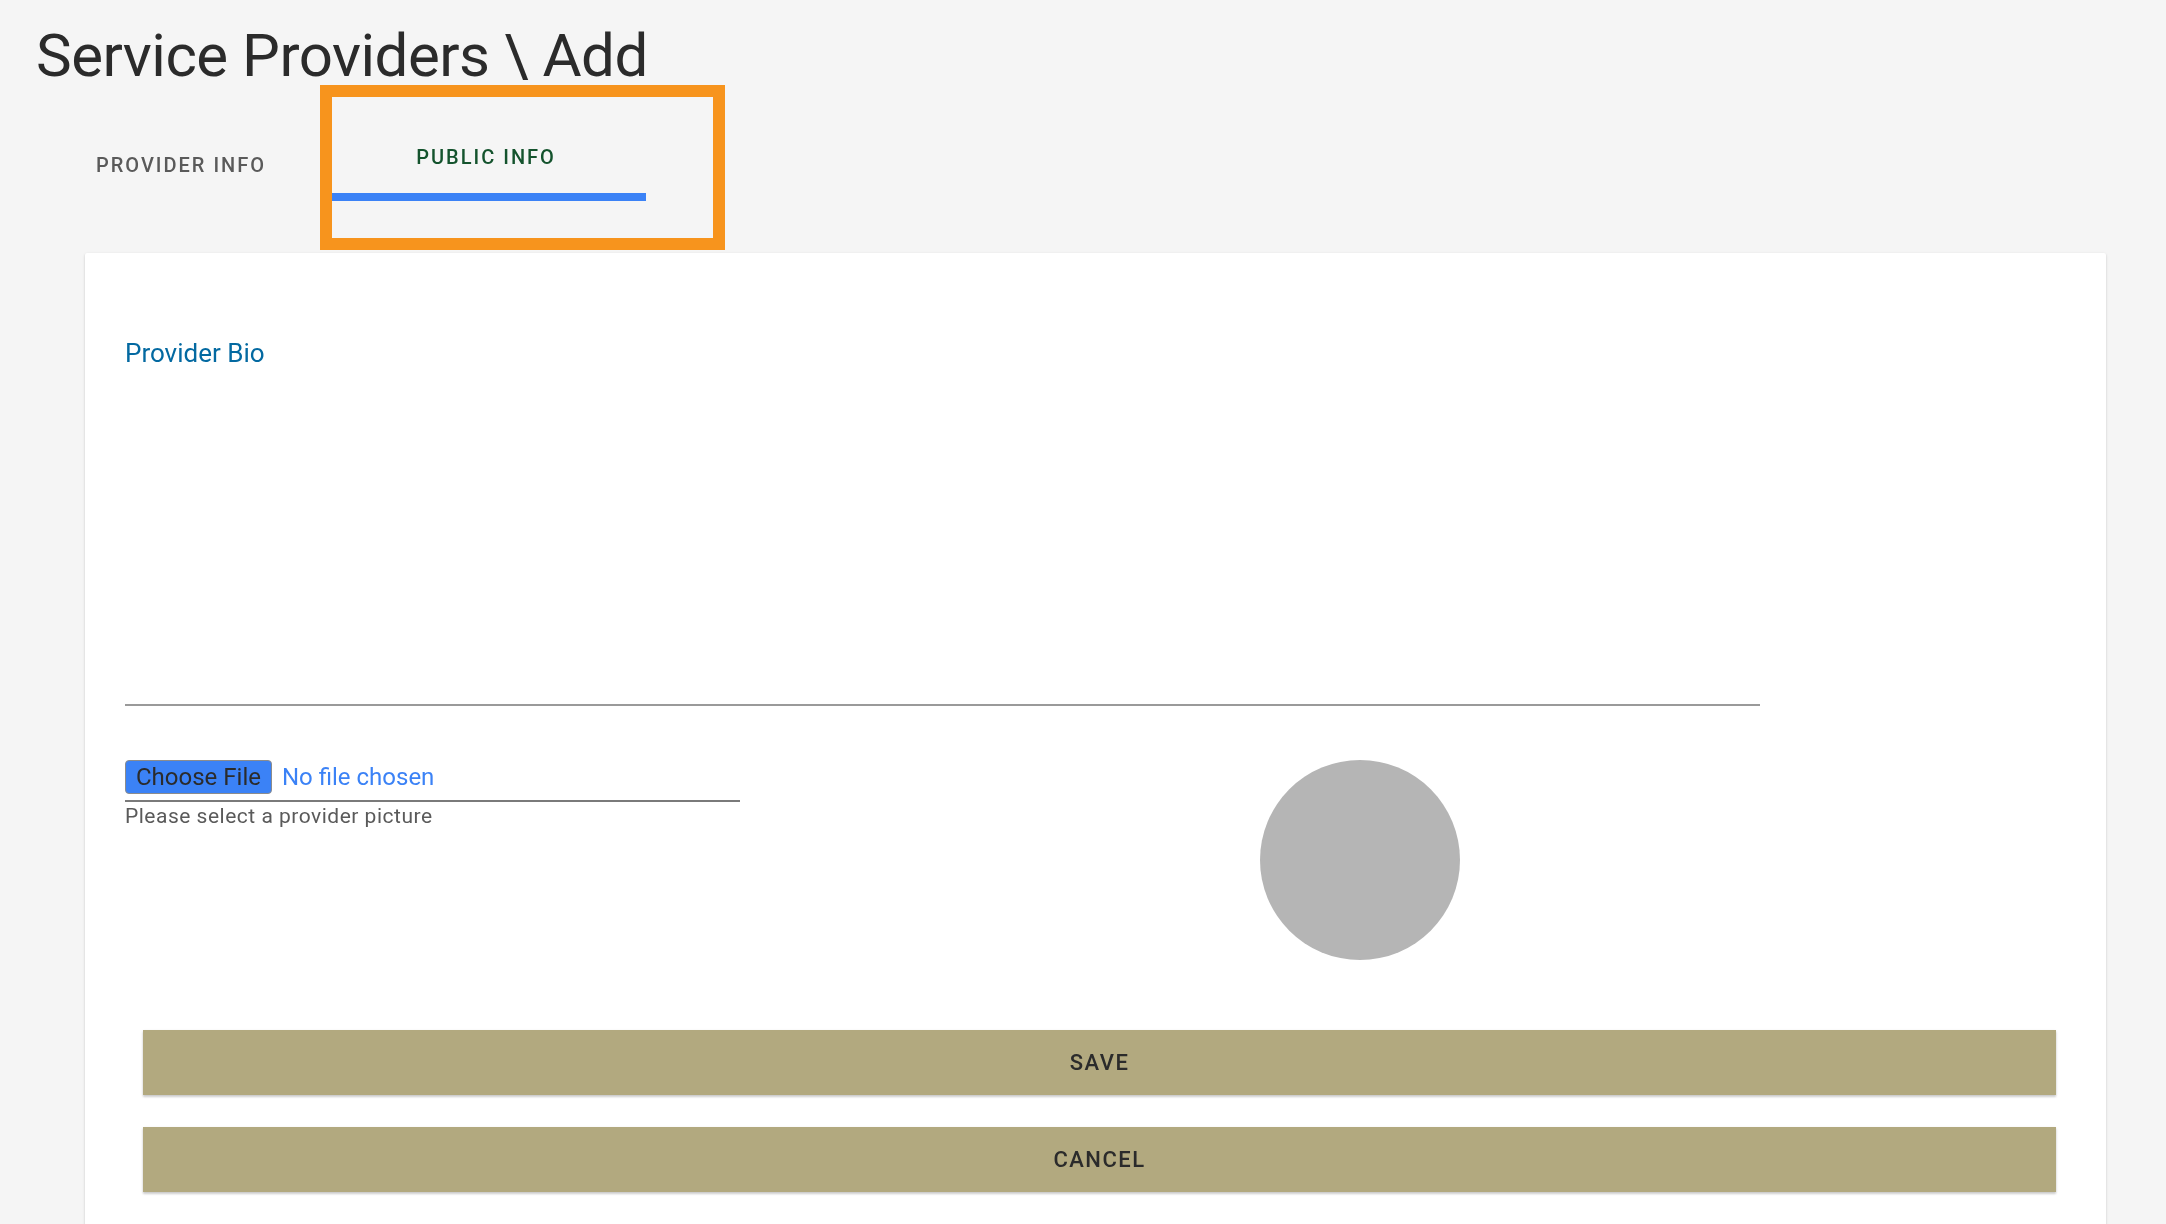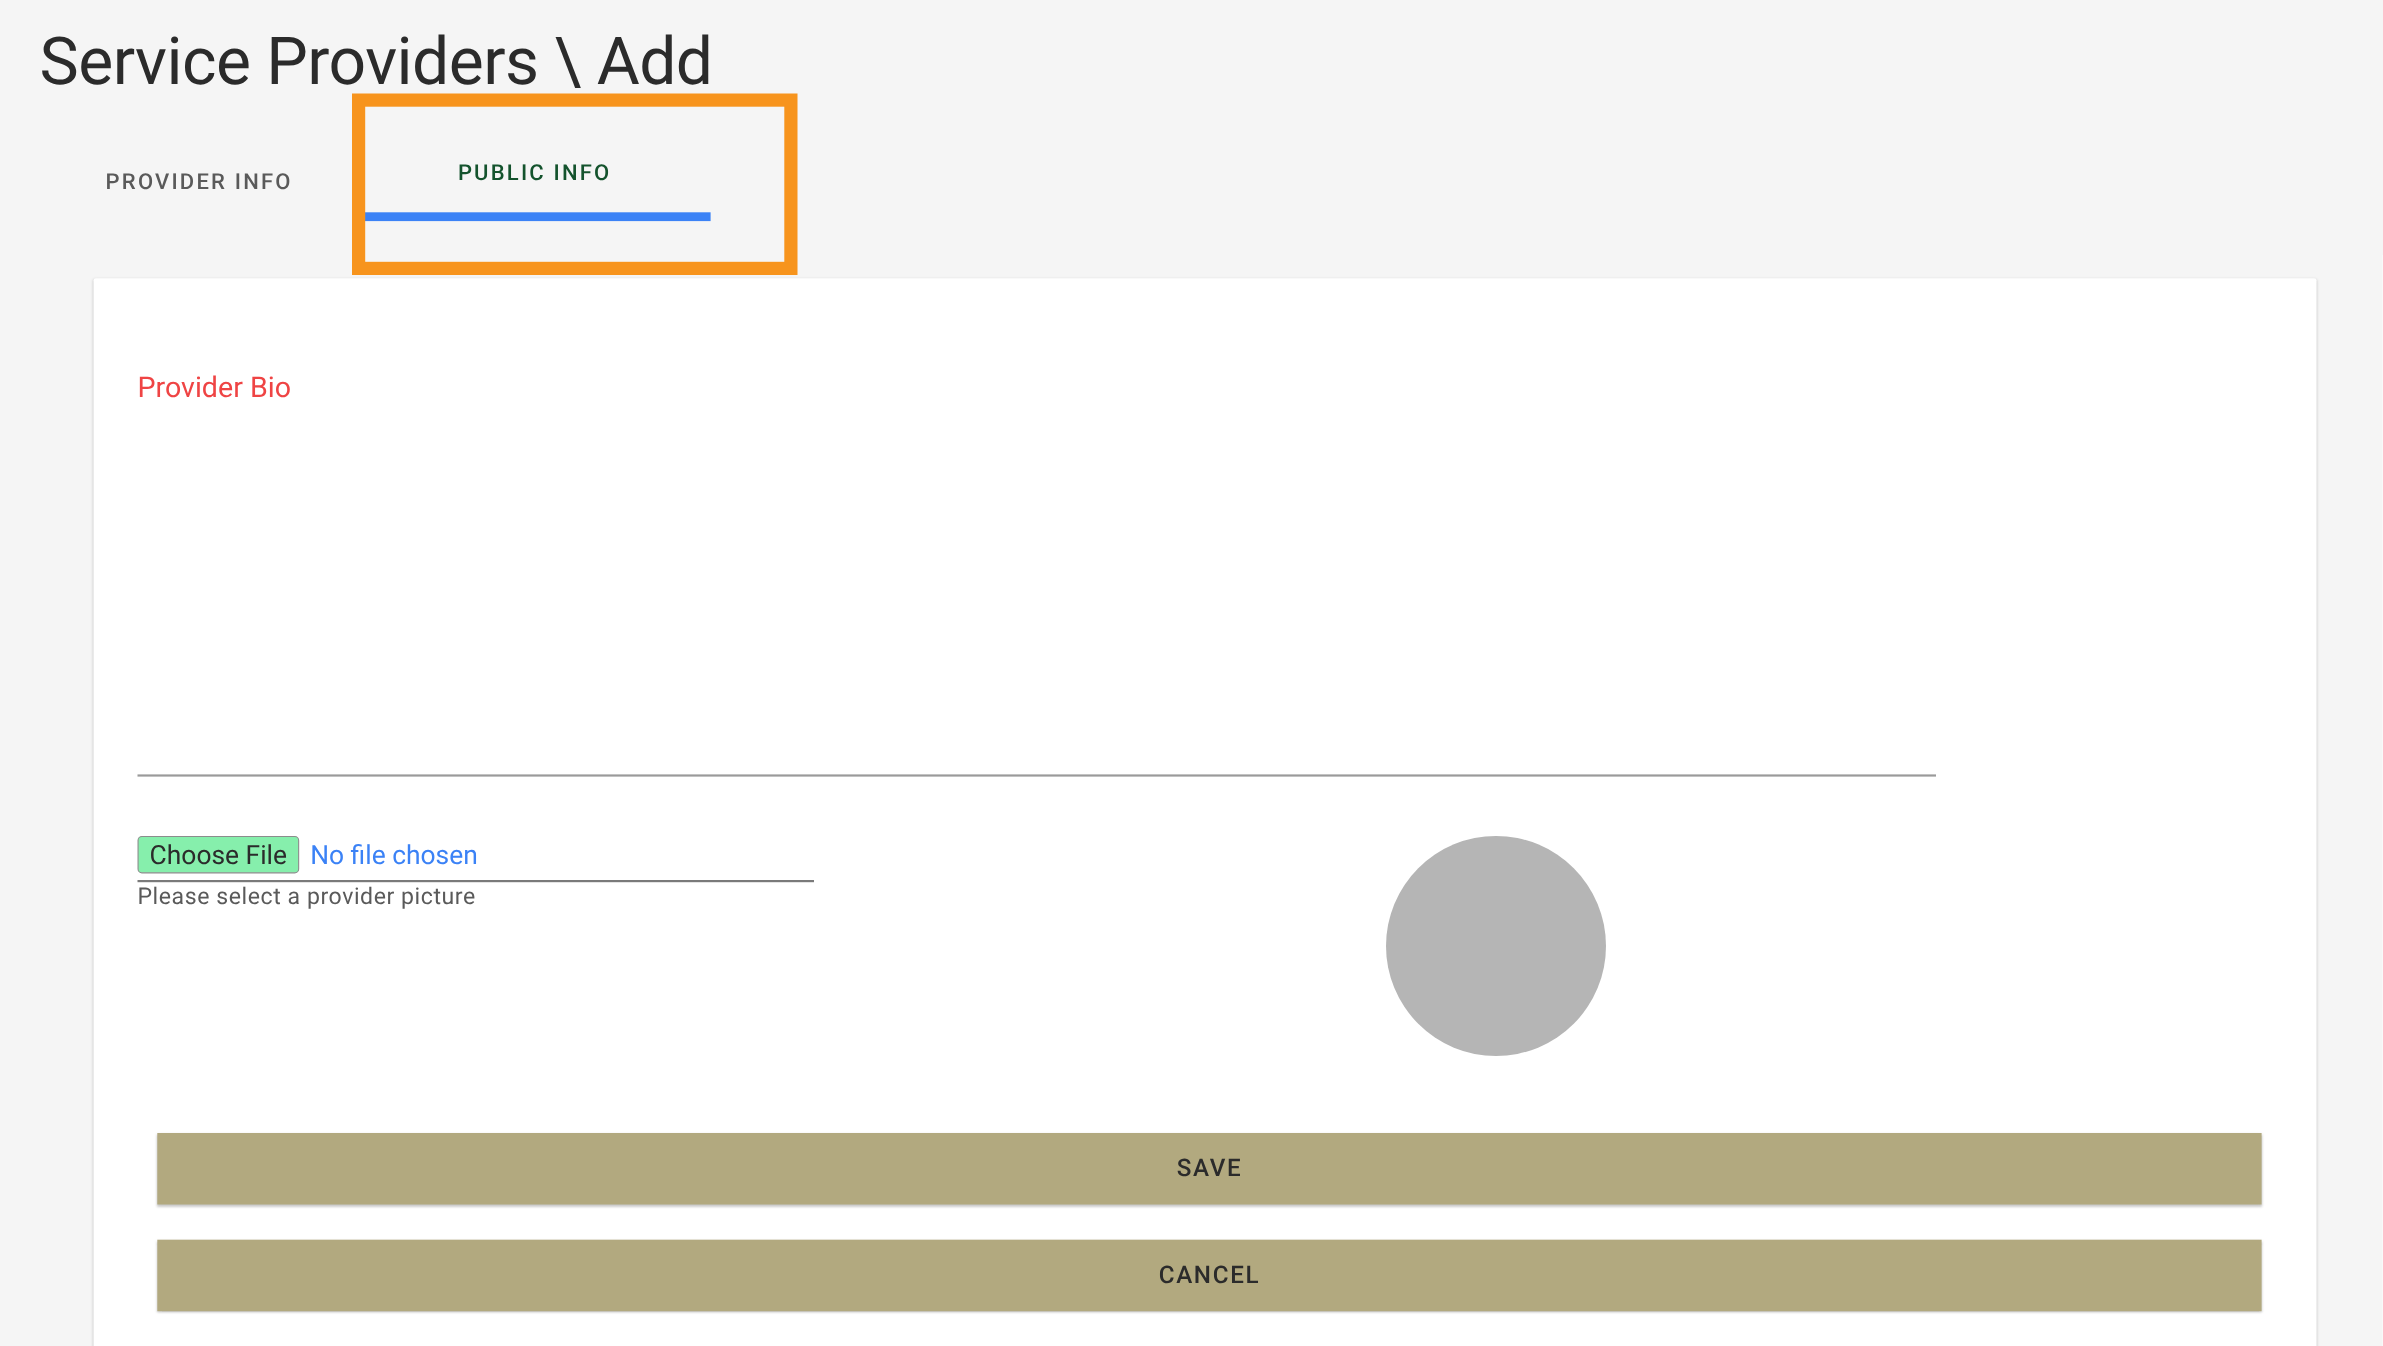--- a/index.html
+++ b/index.html
@@ -58,21 +58,21 @@
       margin-top: 52px;
       padding: 85px 50px 60px 40px;
       box-shadow: 0 1px 3px rgba(0,0,0,0.12), 0 1px 2px rgba(0,0,0,0.08);
       border-radius: 2px;
     }
     .bio-section {
       margin-bottom: 50px;
     }
     .bio-label {
       font-size: 26px;
-      color: #ef4444;
+      color: #0369a1;
       font-weight: 400;
       display: block;
       margin-bottom: 8px;
     }
     .bio-textarea {
       width: 1635px;
       max-width: 100%;
       height: 330px;
       border: none;
       border-bottom: 2px solid #9a9a9a;
@@ -95,21 +95,21 @@
     .file-input-wrap {
       display: flex;
       align-items: center;
       border-bottom: 2px solid #7a7a7a;
       width: 615px;
       padding-bottom: 6px;
     }
     .choose-btn {
       font-size: 24px;
       font-family: inherit;
-      background: #86efac;
+      background: #3b82f6;
       border: 1px solid #8c8c8c;
       border-radius: 4px;
       padding: 2px 10px;
       cursor: pointer;
       color: #2b2b2b;
     }
     .file-status {
       font-size: 24px;
       color: #3b82f6;
       padding-left: 10px;

